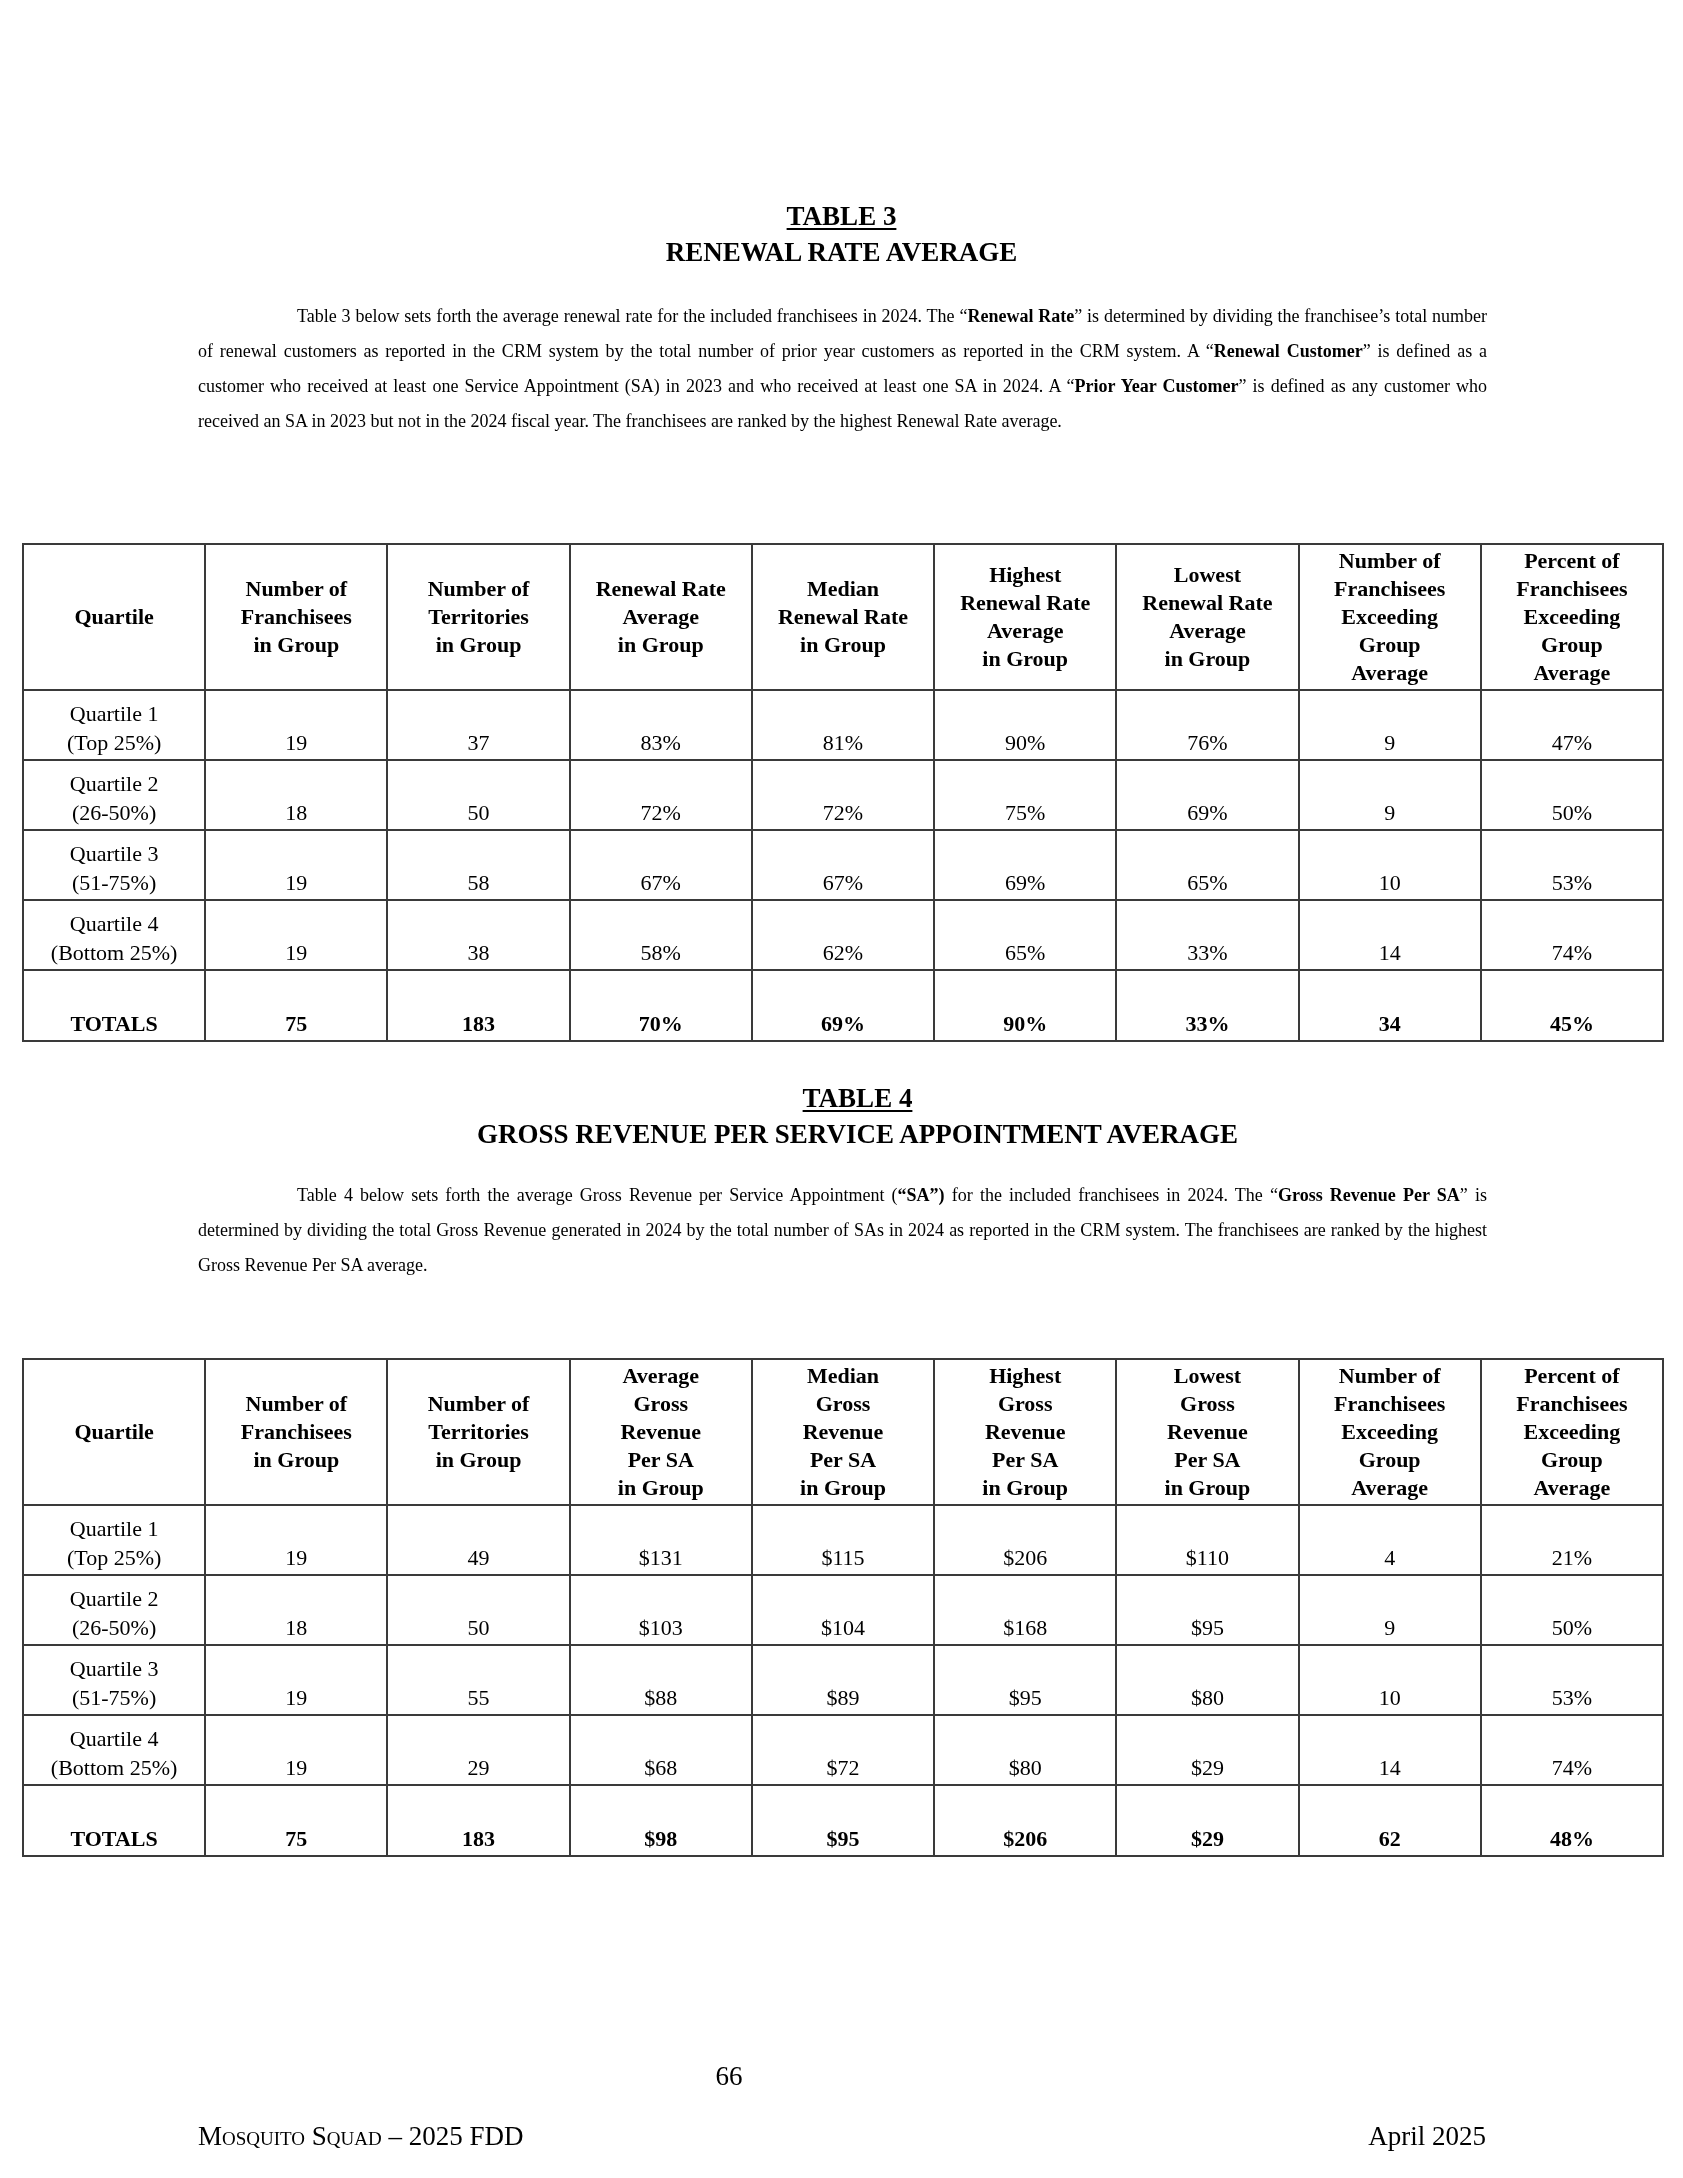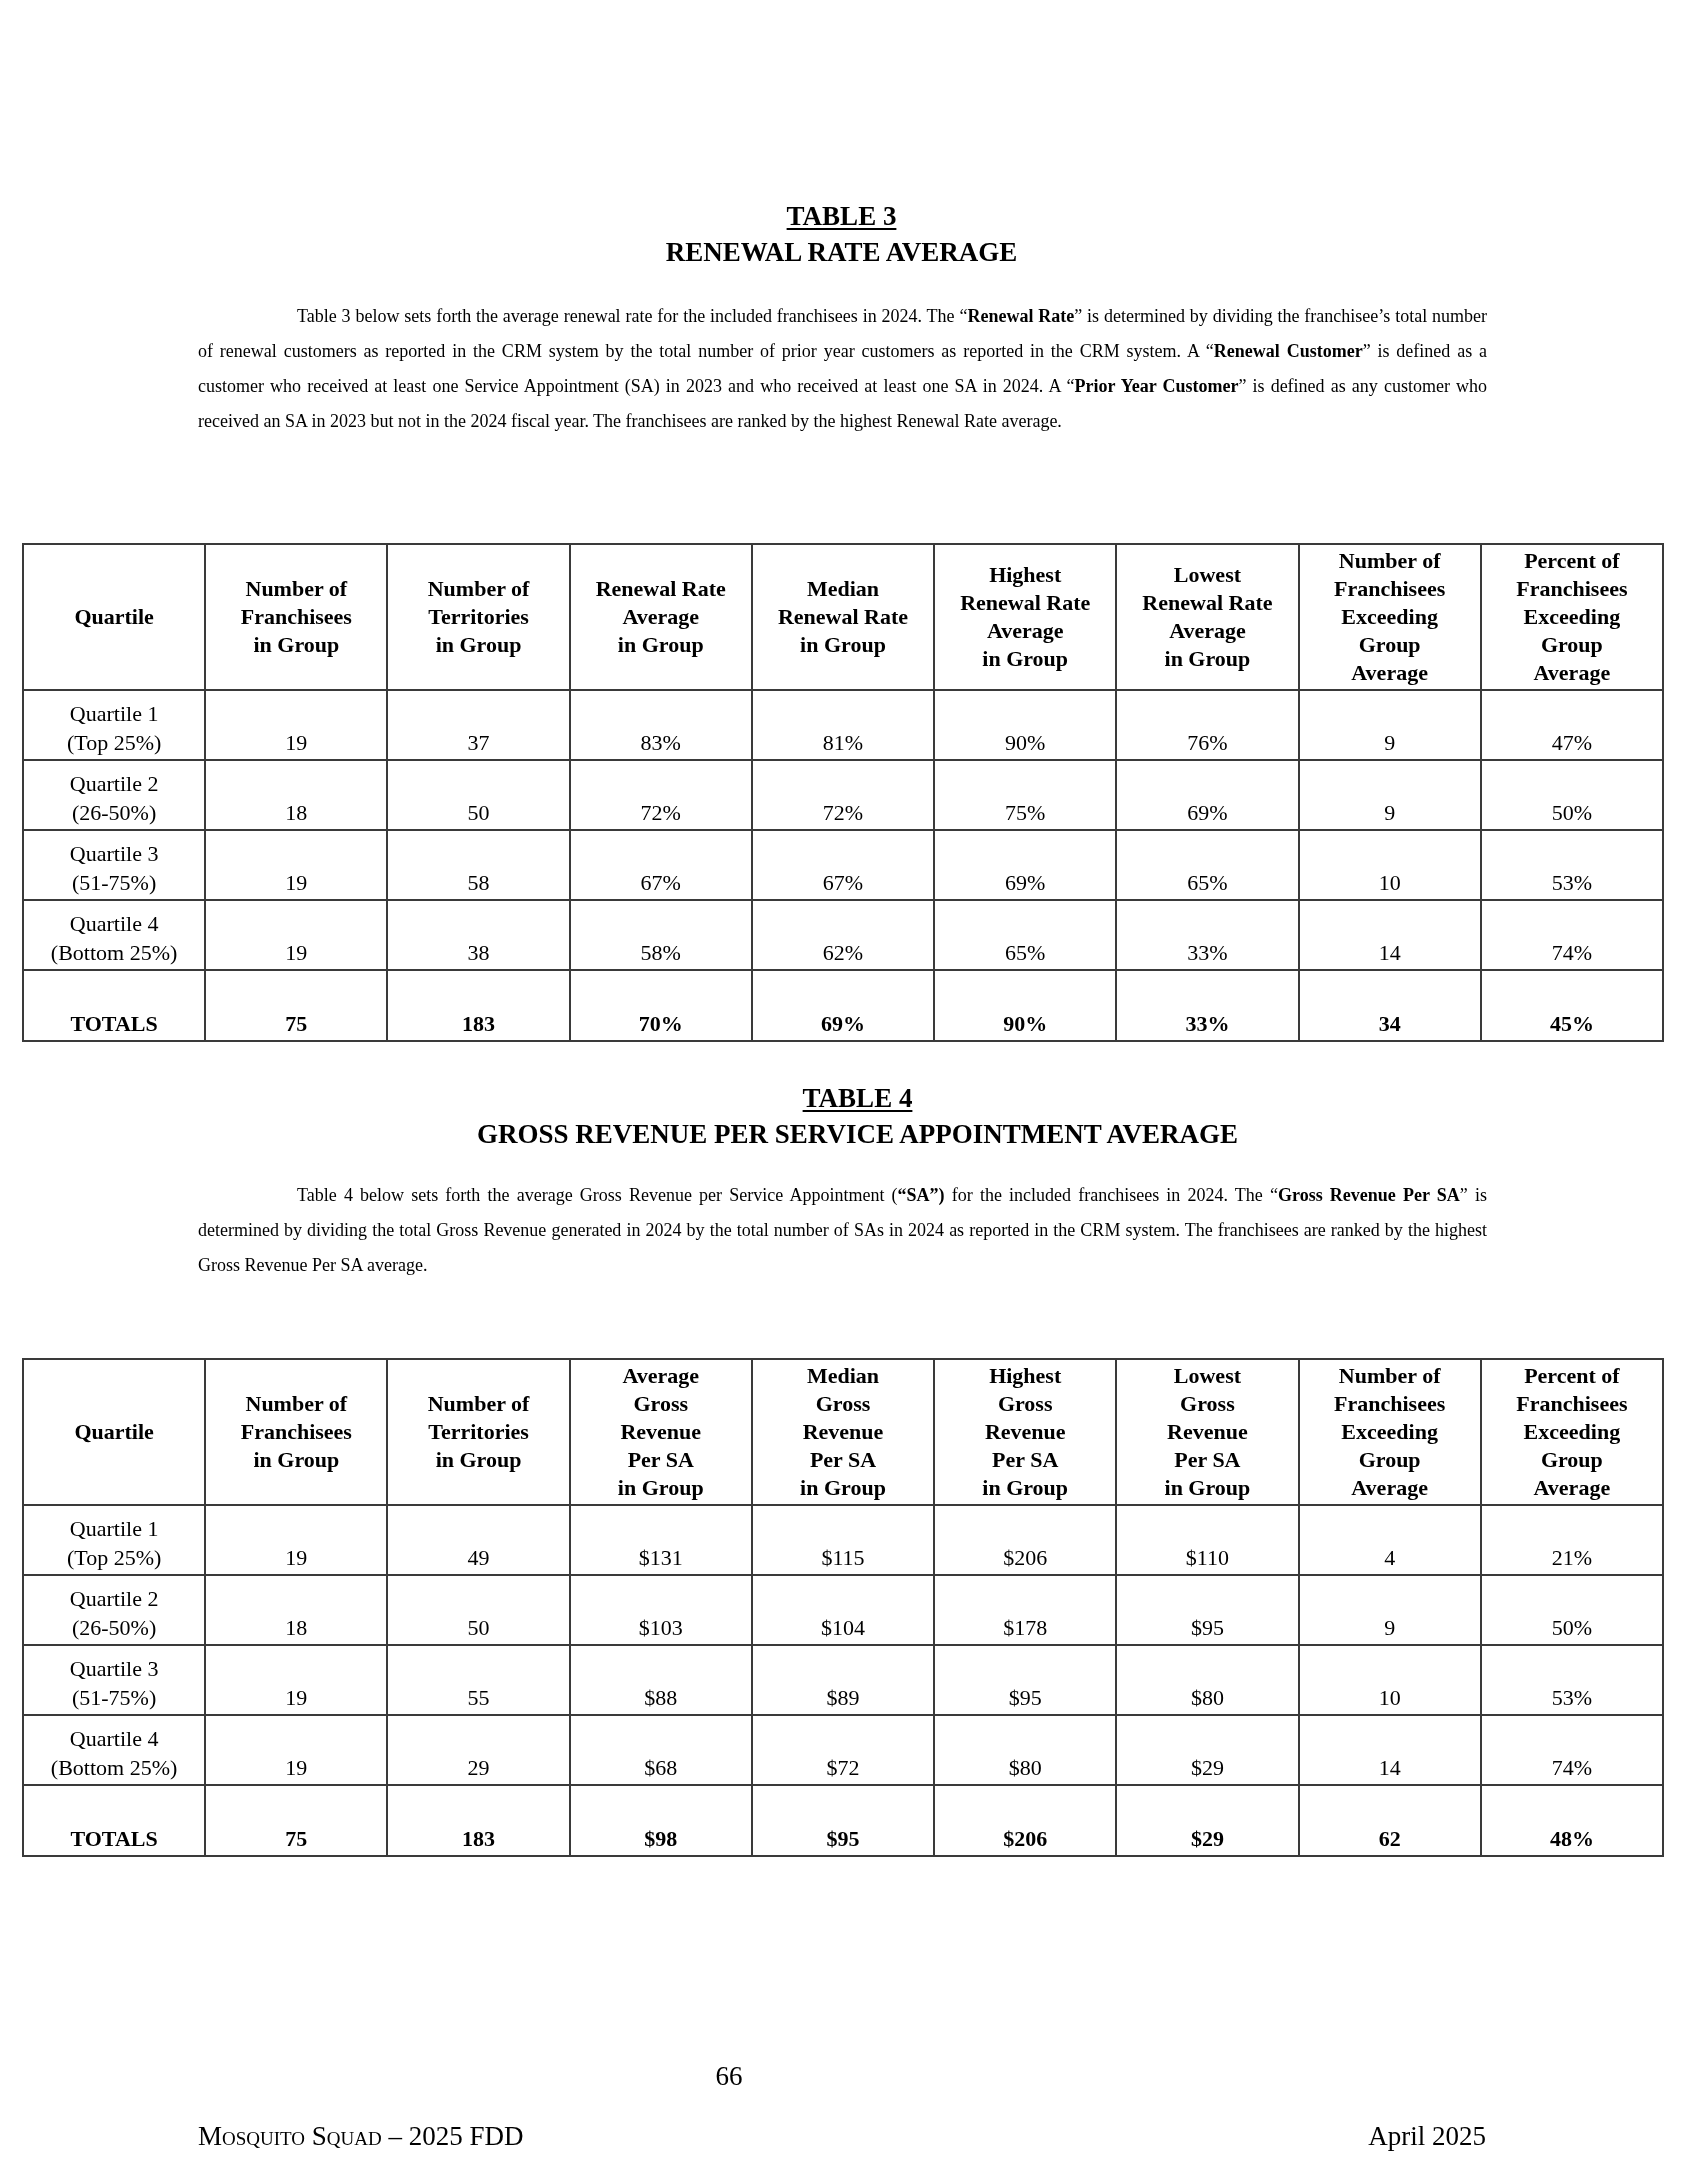--- a/index.html
+++ b/index.html
@@ -258,21 +258,21 @@
       </tr>
       <tr style="height: 70px;">
         <td>
           <div>Quartile 2</div>
           <div>(26-50%)</div>
         </td>
         <td>18</td>
         <td>50</td>
         <td>$103</td>
         <td>$104</td>
-        <td>$178</td>
+        <td>$168</td>
         <td>$95</td>
         <td>9</td>
         <td>50%</td>
       </tr>
       <tr style="height: 70px;">
         <td>
           <div>Quartile 3</div>
           <div>(51-75%)</div>
         </td>
         <td>19</td>

